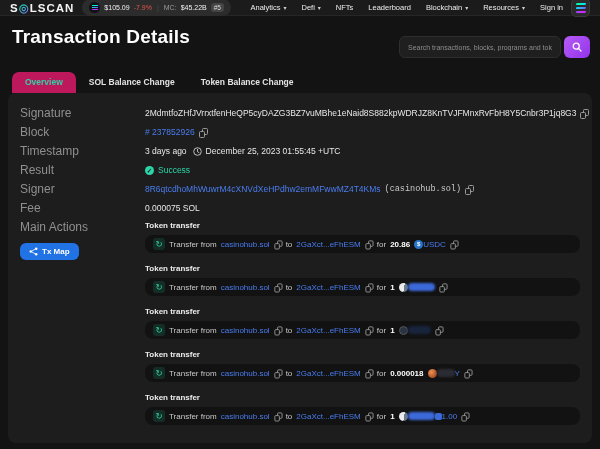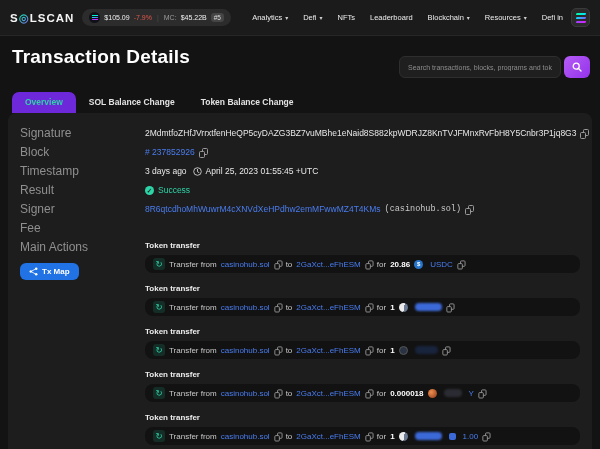--- a/index.html
+++ b/index.html
@@ -3,21 +3,21 @@
 <meta charset="utf-8">
 <style>
   * { margin:0; padding:0; box-sizing:border-box; }
   html,body { background:#131313; }
   .screen {
     width:600px; height:449px; position:relative; overflow:hidden;
     background:#131313; font-family:"Liberation Sans", sans-serif; color:#e6e6e6;
   }
   
   .navbar {
-    height:36px; background:#1b1b1b; border-bottom:1px solid #262626;
+    height:16px; background:#1b1b1b; border-bottom:1px solid #262626;
     display:flex; align-items:center; padding:4px 10px; gap:8px;
   }
   .logo { font-size:11.5px; font-weight:bold; letter-spacing:1px; color:#f5f5f5; cursor:pointer; }
   .logo .logo-o {
     background:linear-gradient(135deg,#00ffa3,#8a5cf6);
     -webkit-background-clip:text; background-clip:text; color:transparent;
   }
   .price-pill {
     display:flex; align-items:center; gap:4px; background:#2c2c2c;
     border-radius:11px; padding:2px 7px; font-size:7px; height:17px;
@@ -53,21 +53,21 @@
     color:#cfcfcf; font-size:7px; padding:0 8px; outline:none; font-family:"Liberation Sans",sans-serif;
   }
   .search-input::placeholder { color:#8d8d8d; }
   .search-btn {
     width:26px; height:22px; border:none; border-radius:6px; cursor:pointer;
     background:linear-gradient(135deg,#b65cf7,#9333ea); display:flex; align-items:center; justify-content:center;
   }
   
   .tabs { display:flex; margin:0 0 0 12px; height:21px; align-items:flex-end; }
   .tab { padding:5px 13px 6px; font-size:8.5px; color:#e3e3e3; font-weight:600; cursor:pointer; white-space:nowrap; }
-  .tab.active { background:#6d28d9; color:#2dd4a7; border-radius:7px 7px 0 0; font-weight:bold; }
+  .tab.active { background:#be185d; color:#2dd4a7; border-radius:7px 7px 0 0; font-weight:bold; }
   
   .panel { margin:0 8px; height:350px; background:#1d1d1d; border-radius:8px; padding:13px 12px 8px; }
   .row { display:flex; align-items:center; margin-bottom:5px; min-height:13px; }
   .row.top { align-items:flex-start; }
   .rlabel { flex:0 0 125px; font-size:12px; color:#8f8f8f; }
   .rvalue { flex:1; font-size:8.5px; color:#e8e8e8; display:flex; align-items:flex-end; gap:4px; flex-wrap:nowrap; }
   .lnk { color:#4a7df0; text-decoration:none; cursor:pointer; }
   .copy { position:relative; display:inline-block; width:8px; height:9px; flex:0 0 auto; cursor:pointer; --copy-bg:#1d1d1d; }
   .copy::before,.copy::after { content:""; position:absolute; border:1px solid #9a9a9a; border-radius:1.5px; width:4px; height:5px; }
   .copy::before { left:3px; top:0; }
@@ -91,21 +91,21 @@
   .t-pill {
     height:18px; background:#121212; border-radius:8px; display:flex; align-items:center;
     gap:4px; padding:0 8px; margin-bottom:11px; font-size:8px; color:#c8c8c8;
   }
   .t-pill .copy { --copy-bg:#121212; transform:scale(.9); }
   .tico.transfer {
     width:12px; height:12px; border-radius:3px; background:rgba(45,212,167,.14); color:#2dd4a7;
     display:inline-flex; align-items:center; justify-content:center; font-size:8.5px; flex:0 0 auto;
   }
   .t-amount { font-weight:bold; color:#fff; }
-  .t-token { display:inline-flex; align-items:center; gap:7px;text-align:right; }
+  .t-token { display:inline-flex; align-items:center; gap:0;text-align:right; }
   .tico { display:inline-block; flex:0 0 auto; }
   .tico.usdc {
     width:9px; height:9px; border-radius:50%; background:#2775ca; color:#fff;
     font-size:6px; font-weight:bold; display:inline-flex; align-items:center; justify-content:center;
   }
   .tico.halfwhite { width:9px; height:9px; border-radius:50%; background:linear-gradient(100deg,#ececec 55%,#6a7890 55%); filter:blur(.5px); }
   .tico.darkdot { width:9px; height:9px; border-radius:50%; background:#2a3344; border:1px solid #555; filter:blur(.4px); }
   .tico.orangedot { width:9px; height:9px; border-radius:50%; background:radial-gradient(circle at 35% 35%,#ef9050,#8c3518); filter:blur(.6px); }
   .tico.minisq { width:7px; height:7px; border-radius:2px; background:#3c69d8; filter:blur(.4px); }
   .redact { display:inline-block; height:8px; border-radius:4px; filter:blur(1.2px); }
@@ -159,21 +159,21 @@
     <span class="mi-label">Blockchain</span>
     <span class="caret">▾</span>
   </div>
 
   <div class="nav-item">
     <span class="mi-label">Resources</span>
     <span class="caret">▾</span>
   </div>
 
   <div class="nav-item">
-    <span class="mi-label">Defi in</span>
+    <span class="mi-label">Sign in</span>
 
   </div>
 </div>
     <div class="sol-btn">
         <i></i>
         <i></i>
         <i></i>
       </div>
   </div>
 
@@ -217,21 +217,21 @@
     </div>
 
     <div class="row">
       <div class="rlabel">Timestamp</div>
       <div class="rvalue">
         <span>3 days ago</span>
         <svg class="clock-icon" width="9" height="9" viewBox="0 0 9 9">
             <circle cx="4.5" cy="4.5" r="3.8" fill="none" stroke="#cfcfcf" stroke-width="0.9"></circle>
             <polyline points="4.5,2.4 4.5,4.7 6,5.6" fill="none" stroke="#cfcfcf" stroke-width="0.9" stroke-linecap="round"></polyline>
           </svg>
-        <span>April 25, 2023 01:55:45 +UTC</span>
+        <span>December 25, 2023 01:55:45 +UTC</span>
       </div>
     </div>
 
     <div class="row">
       <div class="rlabel">Result</div>
       <div class="rvalue">
         <span class="check">✓</span>
         <span class="green">Success</span>
         <span style="width:4px"></span>
       </div>
@@ -241,20 +241,23 @@
       <div class="rlabel">Signer</div>
       <div class="rvalue">
         <span class="lnk">8R6qtcdhoMhWuwrM4cXNVdXeHPdhw2emMFwwMZ4T4KMs</span>
         <span class="dom">(casinohub.sol)</span>
         <span class="copy"></span>
       </div>
     </div>
 
     <div class="row">
       <div class="rlabel">Fee</div>
+      <div class="rvalue">
+          <span>0.000075 SOL</span>
+        </div>
     </div>
 
     <div class="row top">
       <div class="actions-label-cell">
         <div class="rlabel" style="flex:none">Main Actions</div>
         <button class="txmap-btn">
           <svg width="9" height="9" viewBox="0 0 10 10">
               <circle cx="2" cy="5" r="1.4" fill="#fff"></circle>
               <circle cx="8" cy="2" r="1.4" fill="#fff"></circle>
               <circle cx="8" cy="8" r="1.4" fill="#fff"></circle>

